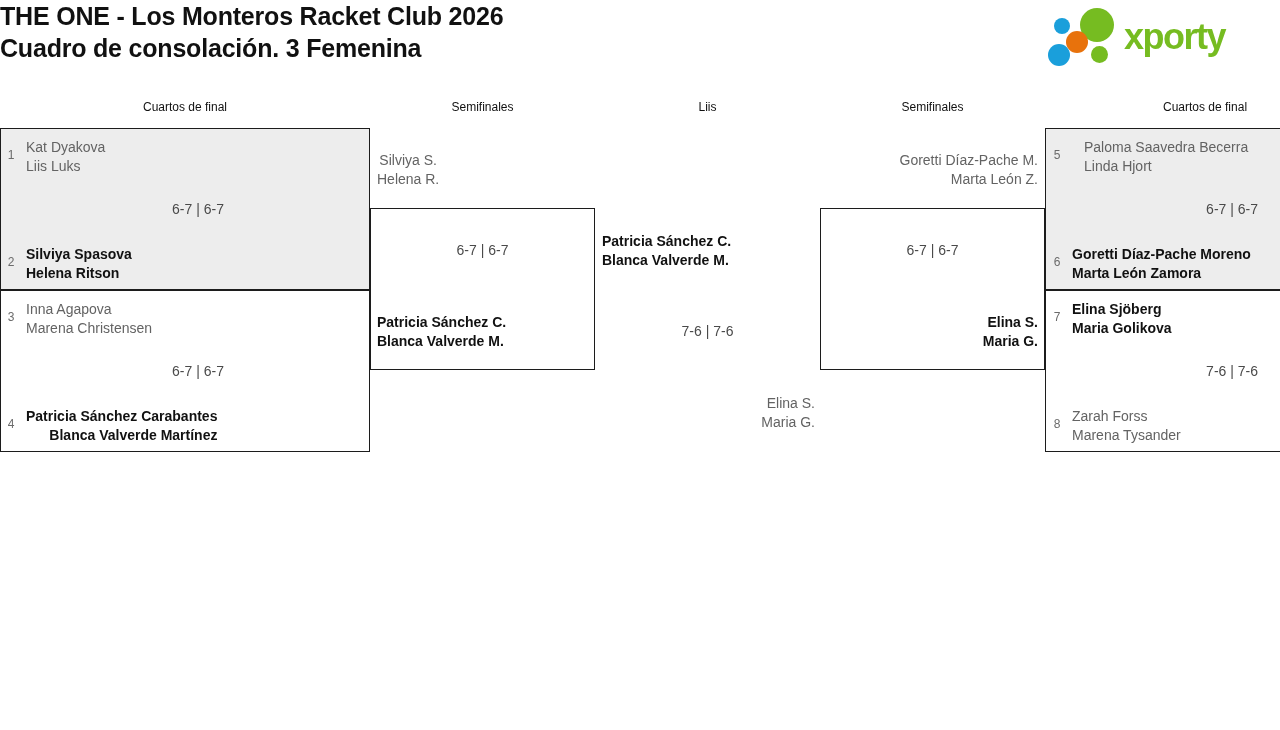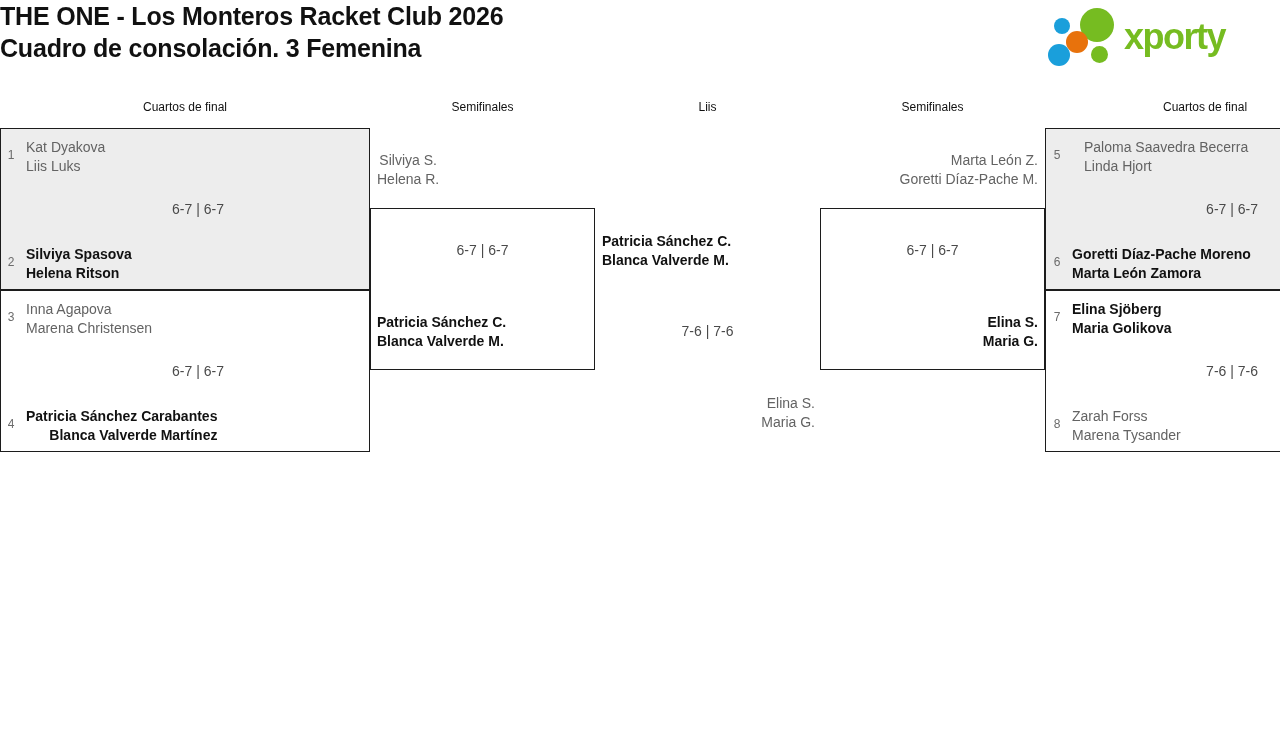--- a/index.html
+++ b/index.html
@@ -192,22 +192,22 @@
   <span class="nm">Blanca Valverde M.</span>
 </div>
 <div class="score c" style="left:600px; top:322px; width:215px;">7-6 | 7-6</div>
 <div class="team loser" style="left:600px; top:394px; width:215px; text-align:right;">
   <span class="nm">Elina S.</span>
   <span class="nm">Maria G.</span>
 </div>
 
 <div class="match-box" style="left:820px; top:208px; width:225px; height:162px;"></div>
 <div class="team loser" style="left:827px; top:151px; width:211px; text-align:right;">
+  <span class="nm">Goretti Díaz-Pache M.</span>
   <span class="nm">Marta León Z.</span>
-  <span class="nm">Goretti Díaz-Pache M.</span>
 </div>
 <div class="score c" style="left:827px; top:241px; width:211px;">6-7 | 6-7</div>
 <div class="team winner" style="left:827px; top:313px; width:211px; text-align:right;">
   <span class="nm">Elina S.</span>
   <span class="nm">Maria G.</span>
 </div>
 
 <div class="match-box shaded" style="left:1045px; top:128px; width:370px; height:162px;"></div>
 <div class="match-box" style="left:1045px; top:290px; width:370px; height:162px;"></div>
 

